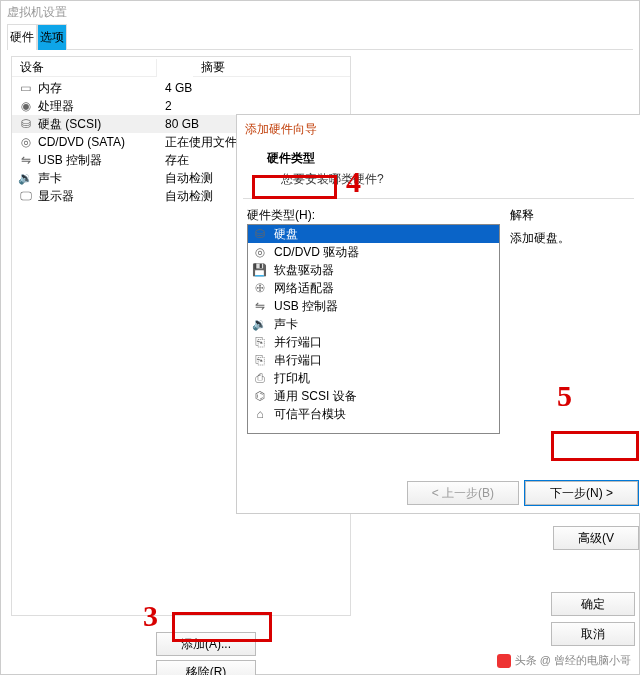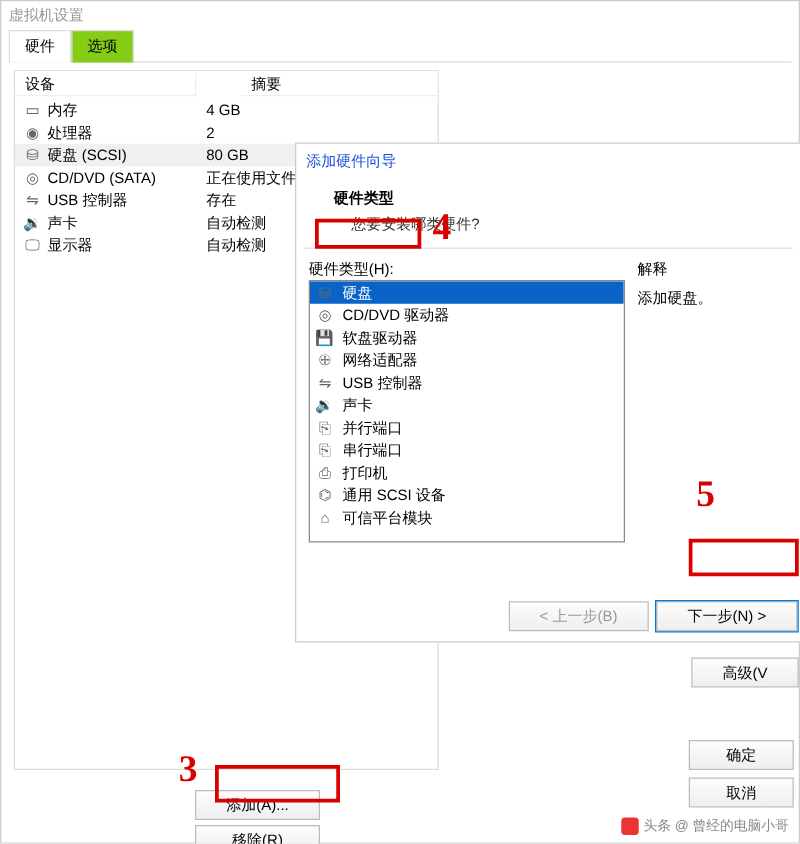--- a/index.html
+++ b/index.html
@@ -27,30 +27,30 @@
   display: flex;
   align-items: center;
   font-size: 12px;
 }
 .tabs {
   display: flex;
   border-bottom: 1px solid #ddd;
   margin: 0 6px;
 }
 .tab {
-  padding: 4px 12px;
+  padding: 4px 2px;
   border: 1px solid #ddd;
   border-bottom: none;
   background: #fff;
   position: relative;
   top: 1px;
   cursor: default;
 }
 .tab.inactive {
-  background: #84cc16;
+  background: #0ea5e9;
 }
 .content-area {
   position: relative;
   padding: 6px;
 }
 .device-pane {
   position: absolute;
   left: 10px;
   top: 6px;
   width: 340px;
@@ -103,21 +103,21 @@
   position: absolute;
   left: 235px;
   top: 64px;
   width: 405px;
   height: 400px;
   background: #fff;
   border: 1px solid #ccc;
 }
 .wiz-title {
   padding: 6px 8px;
-  color: #1d4ed8;
+  color: #c2410c;
 }
 .wiz-head {
   margin: 6px 0 4px 30px;
   font-weight: bold;
 }
 .wiz-sub {
   margin-left: 44px;
   color: #333;
 }
 .wiz-sep {

